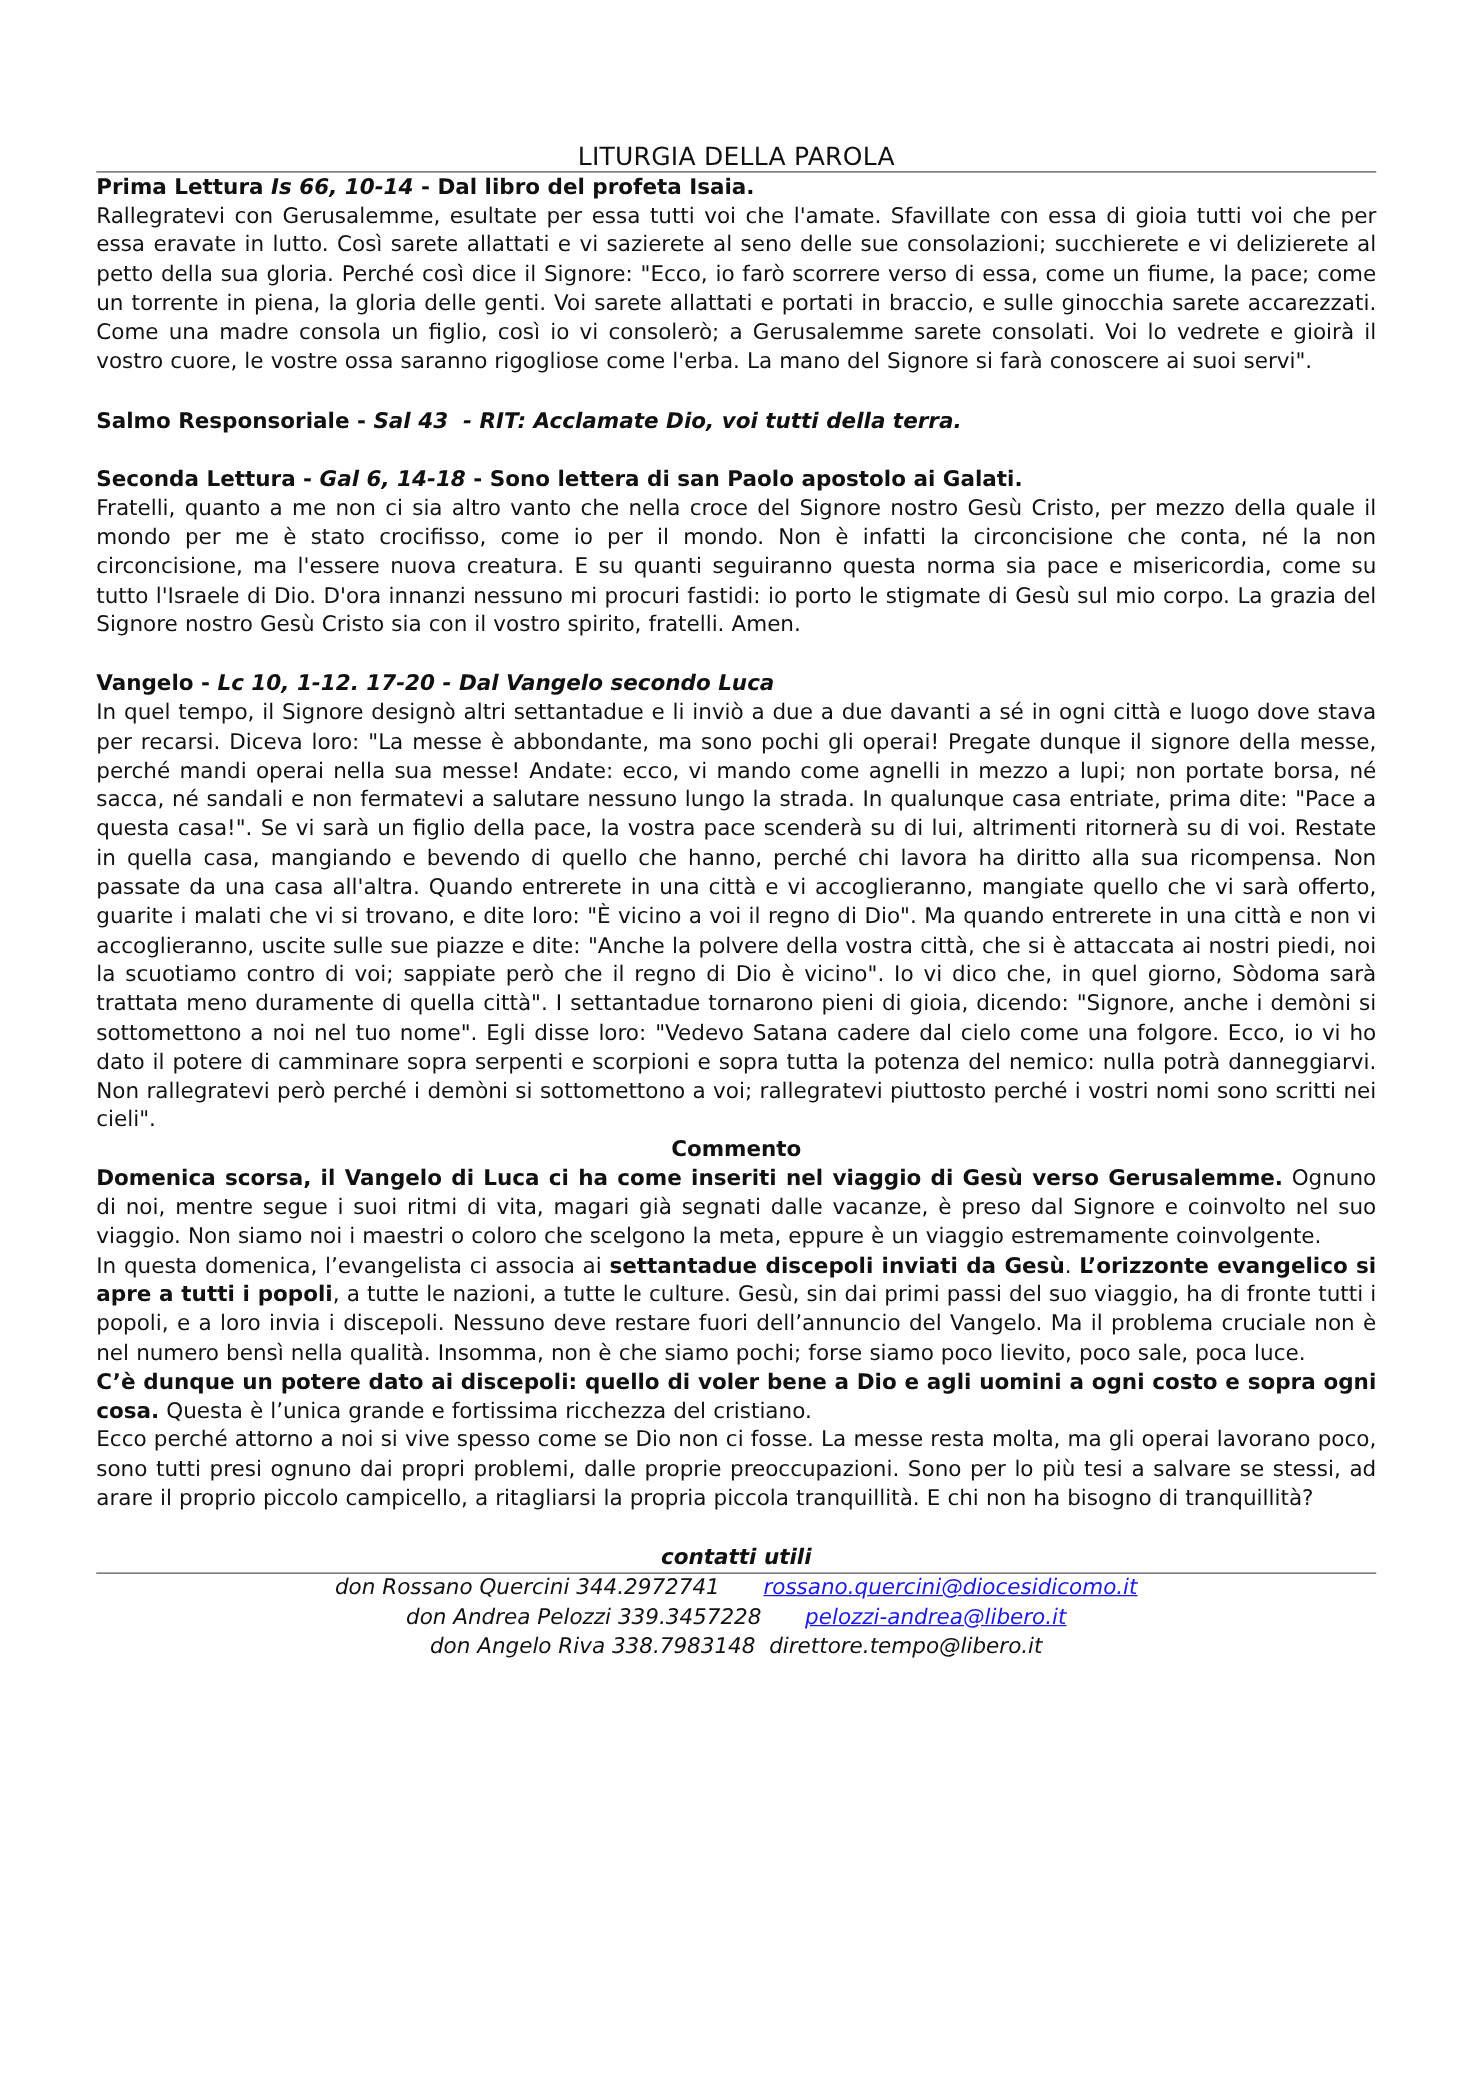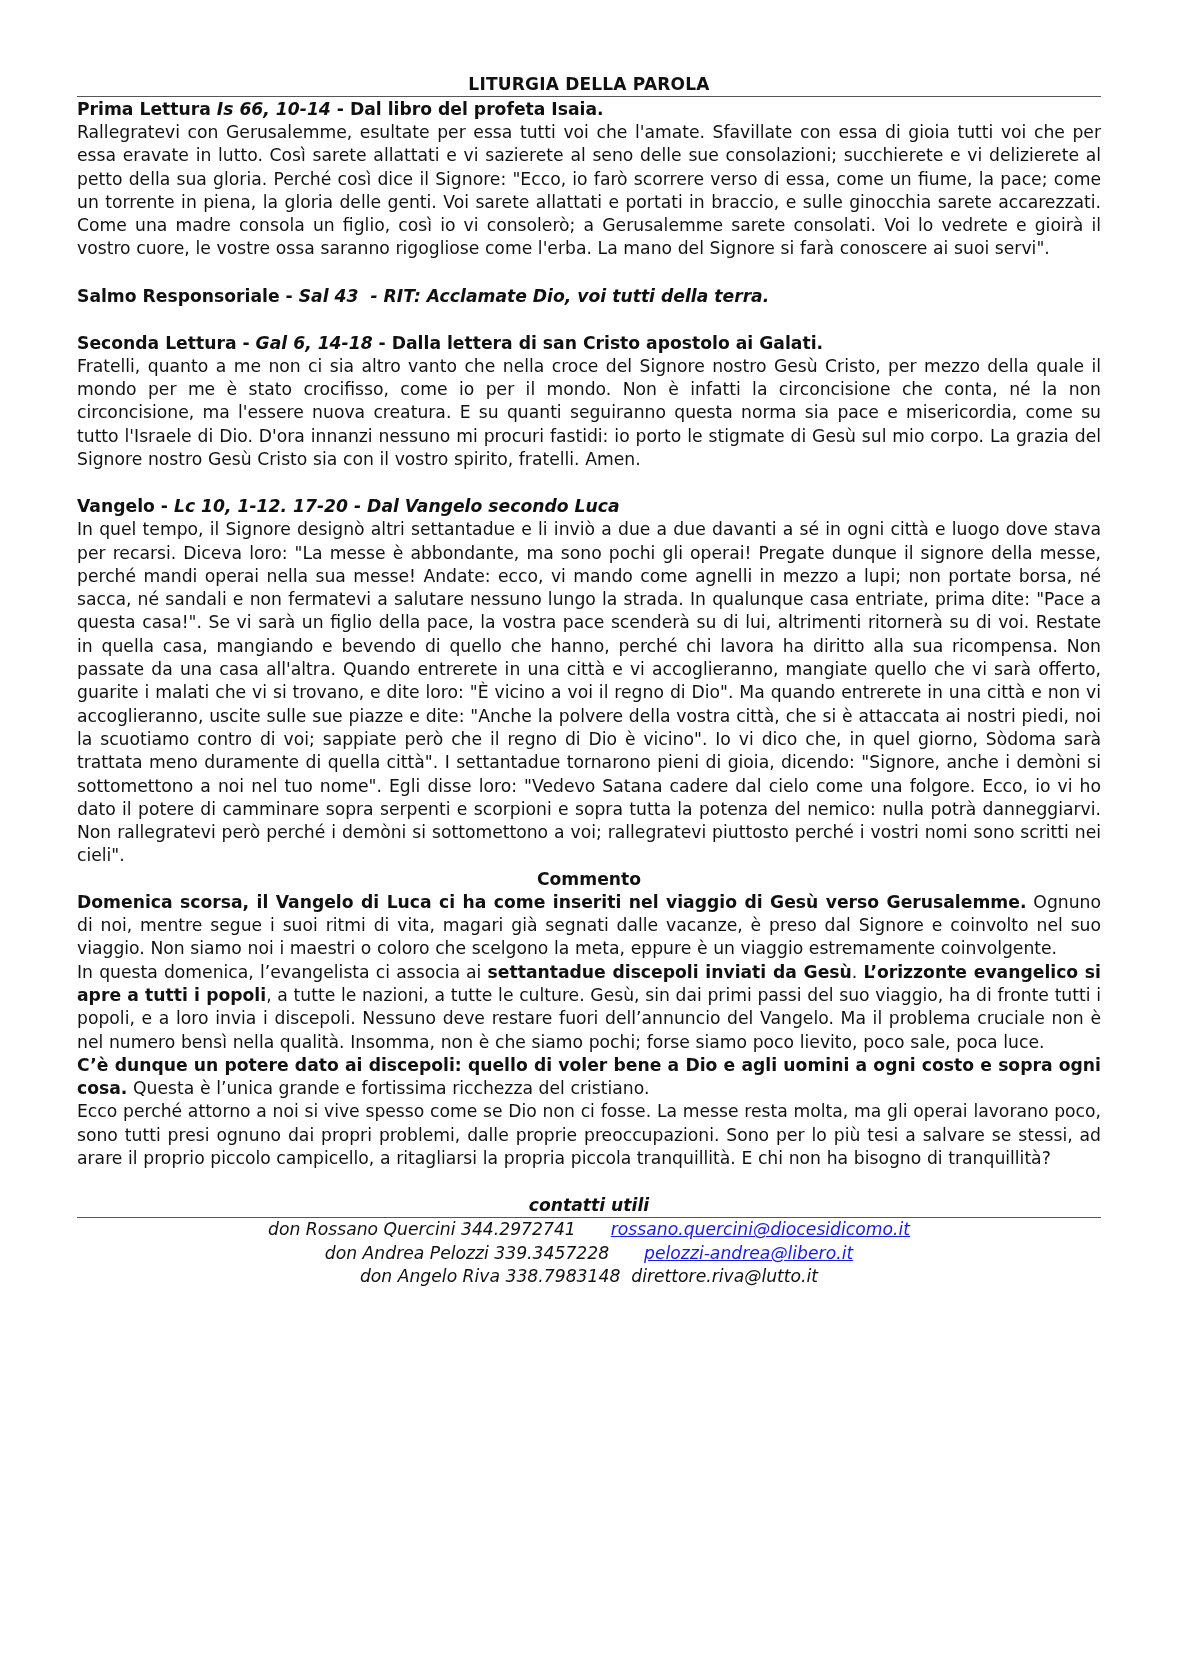--- a/index.html
+++ b/index.html
@@ -16,24 +16,25 @@
       color: #111111;
     }
     .page {
       position: absolute;
       left: 77px;
       top: 72px;
       width: 1024px;
     }
     .main-title {
       text-align: center;
-      font-weight: bold;
-      font-size: 17px;
+      font-weight: normal;
+      font-size: 20px;
       line-height: 24px;
       letter-spacing: 0.2px;
+      margin-top: 41px;
     }
     .rule {
       border: 0;
       border-top: 1.5px solid #555555;
       margin: 0;
       height: 0;
     }
     .section-head {
       font-weight: bold;
       font-size: 17.2px;
@@ -98,21 +99,21 @@
 
   <div class="gap"></div>
 
   <div class="section-head">
     <span>Salmo Responsoriale - </span><em>Sal 43</em><em style="white-space:pre">  - RIT: Acclamate Dio, voi tutti della terra.</em>
   </div>
 
   <div class="gap"></div>
 
   <div class="section-head">
-    <span>Seconda Lettura - </span><em>Gal 6, 14-18</em><span> - Dalla lettera di san Cristo apostolo ai Galati.</span>
+    <span>Seconda Lettura - </span><em>Gal 6, 14-18</em><span> - Sono lettera di san Paolo apostolo ai Galati.</span>
   </div>
   <p class="body">Fratelli, quanto a me non ci sia altro vanto che nella croce del Signore nostro Gesù Cristo, per mezzo della quale il mondo per me è stato crocifisso, come io per il mondo. Non è infatti la circoncisione che conta, né la non circoncisione, ma l'essere nuova creatura. E su quanti seguiranno questa norma sia pace e misericordia, come su tutto l'Israele di Dio. D'ora innanzi nessuno mi procuri fastidi: io porto le stigmate di Gesù sul mio corpo. La grazia del Signore nostro Gesù Cristo sia con il vostro spirito, fratelli. Amen.</p>
 
   <div class="gap"></div>
 
   <div class="section-head">
     <span>Vangelo - </span><em>Lc 10, 1-12. 17-20 - Dal Vangelo secondo Luca</em>
   </div>
   <p class="body">In quel tempo, il Signore designò altri settantadue e li inviò a due a due davanti a sé in ogni città e luogo dove stava per recarsi. Diceva loro: "La messe è abbondante, ma sono pochi gli operai! Pregate dunque il signore della messe, perché mandi operai nella sua messe! Andate: ecco, vi mando come agnelli in mezzo a lupi; non portate borsa, né sacca, né sandali e non fermatevi a salutare nessuno lungo la strada. In qualunque casa entriate, prima dite: "Pace a questa casa!". Se vi sarà un figlio della pace, la vostra pace scenderà su di lui, altrimenti ritornerà su di voi. Restate in quella casa, mangiando e bevendo di quello che hanno, perché chi lavora ha diritto alla sua ricompensa. Non passate da una casa all'altra. Quando entrerete in una città e vi accoglieranno, mangiate quello che vi sarà offerto, guarite i malati che vi si trovano, e dite loro: "È vicino a voi il regno di Dio". Ma quando entrerete in una città e non vi accoglieranno, uscite sulle sue piazze e dite: "Anche la polvere della vostra città, che si è attaccata ai nostri piedi, noi la scuotiamo contro di voi; sappiate però che il regno di Dio è vicino". Io vi dico che, in quel giorno, Sòdoma sarà trattata meno duramente di quella città". I settantadue tornarono pieni di gioia, dicendo: "Signore, anche i demòni si sottomettono a noi nel tuo nome". Egli disse loro: "Vedevo Satana cadere dal cielo come una folgore. Ecco, io vi ho dato il potere di camminare sopra serpenti e scorpioni e sopra tutta la potenza del nemico: nulla potrà danneggiarvi. Non rallegratevi però perché i demòni si sottomettono a voi; rallegratevi piuttosto perché i vostri nomi sono scritti nei cieli".</p>
 
@@ -131,16 +132,16 @@
     <a>rossano.quercini@diocesidicomo.it</a>
   </div>
   <div class="contact">
     <span>don Andrea Pelozzi</span>
     <span>339.3457228</span>&nbsp;
     <a>pelozzi-andrea@libero.it</a>
   </div>
   <div class="contact">
     <span>don Angelo Riva</span>
     <span>338.7983148</span>&nbsp;
-    <span class="plain-mail">direttore.riva@lutto.it</span>
+    <span class="plain-mail">direttore.tempo@libero.it</span>
   </div>
 
 </div>
 
 </body></html>

